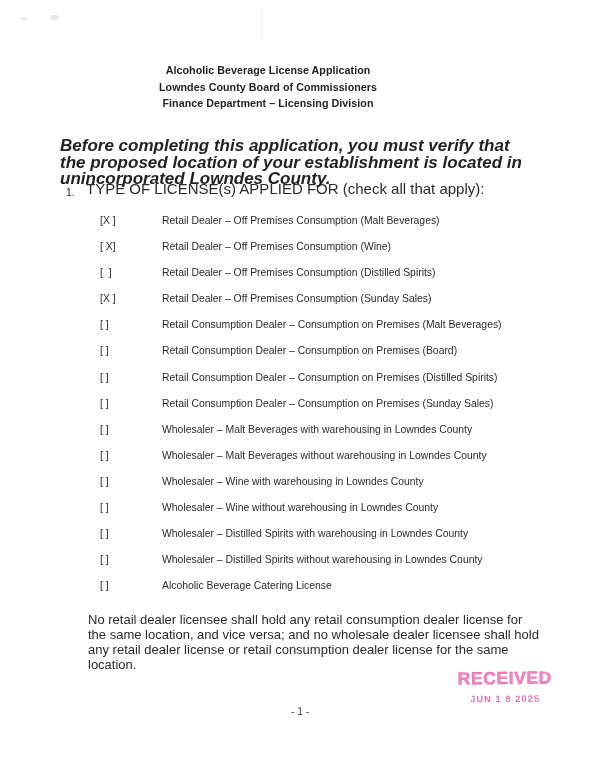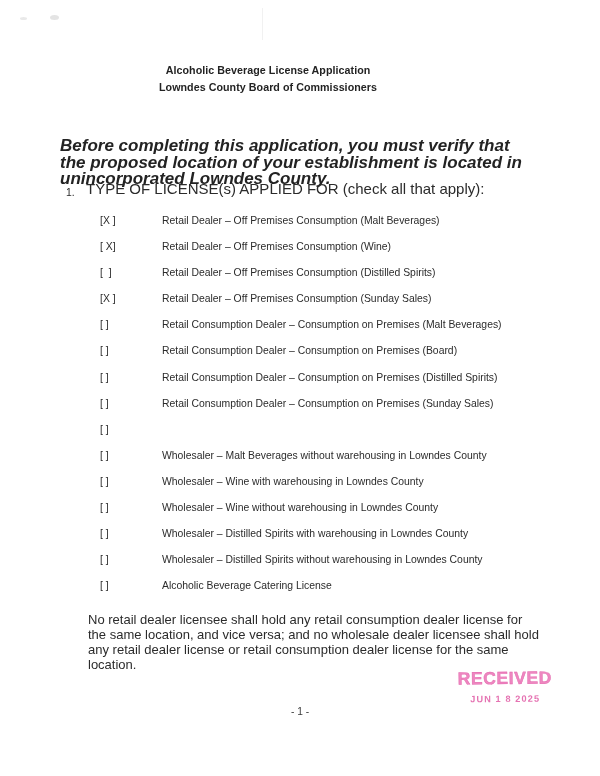--- a/index.html
+++ b/index.html
@@ -146,20 +146,21 @@
 
 <div id="page">
 
   <div class="speck s1"></div>
   <div class="speck s2"></div>
   <div class="edge-line"></div>
 
   <div class="header">
     <div class="hline">Alcoholic Beverage License Application</div>
     <div class="hline">Lowndes County Board of Commissioners</div>
+    <div class="hline">Finance Department – Licensing Division</div>
   </div>
 
   <div class="intro">Before completing this application, you must verify that the proposed location of your establishment is located in unincorporated Lowndes County.</div>
 
   <div class="q-number">1.</div>
   <div class="q-text">TYPE OF LICENSE(s) APPLIED FOR (check all that apply):</div>
 
   <div class="options" id="options-list">
       <div class="option">
         <span class="box">[X ]</span>
@@ -188,20 +189,21 @@
       <div class="option">
         <span class="box">[ ]</span>
         <span class="olabel">Retail Consumption Dealer – Consumption on Premises (Distilled Spirits)</span>
       </div>
       <div class="option">
         <span class="box">[ ]</span>
         <span class="olabel">Retail Consumption Dealer – Consumption on Premises (Sunday Sales)</span>
       </div>
       <div class="option">
         <span class="box">[ ]</span>
+        <span class="olabel">Wholesaler – Malt Beverages with warehousing in Lowndes County</span>
       </div>
       <div class="option">
         <span class="box">[ ]</span>
         <span class="olabel">Wholesaler – Malt Beverages without warehousing in Lowndes County</span>
       </div>
       <div class="option">
         <span class="box">[ ]</span>
         <span class="olabel">Wholesaler – Wine with warehousing in Lowndes County</span>
       </div>
       <div class="option">

